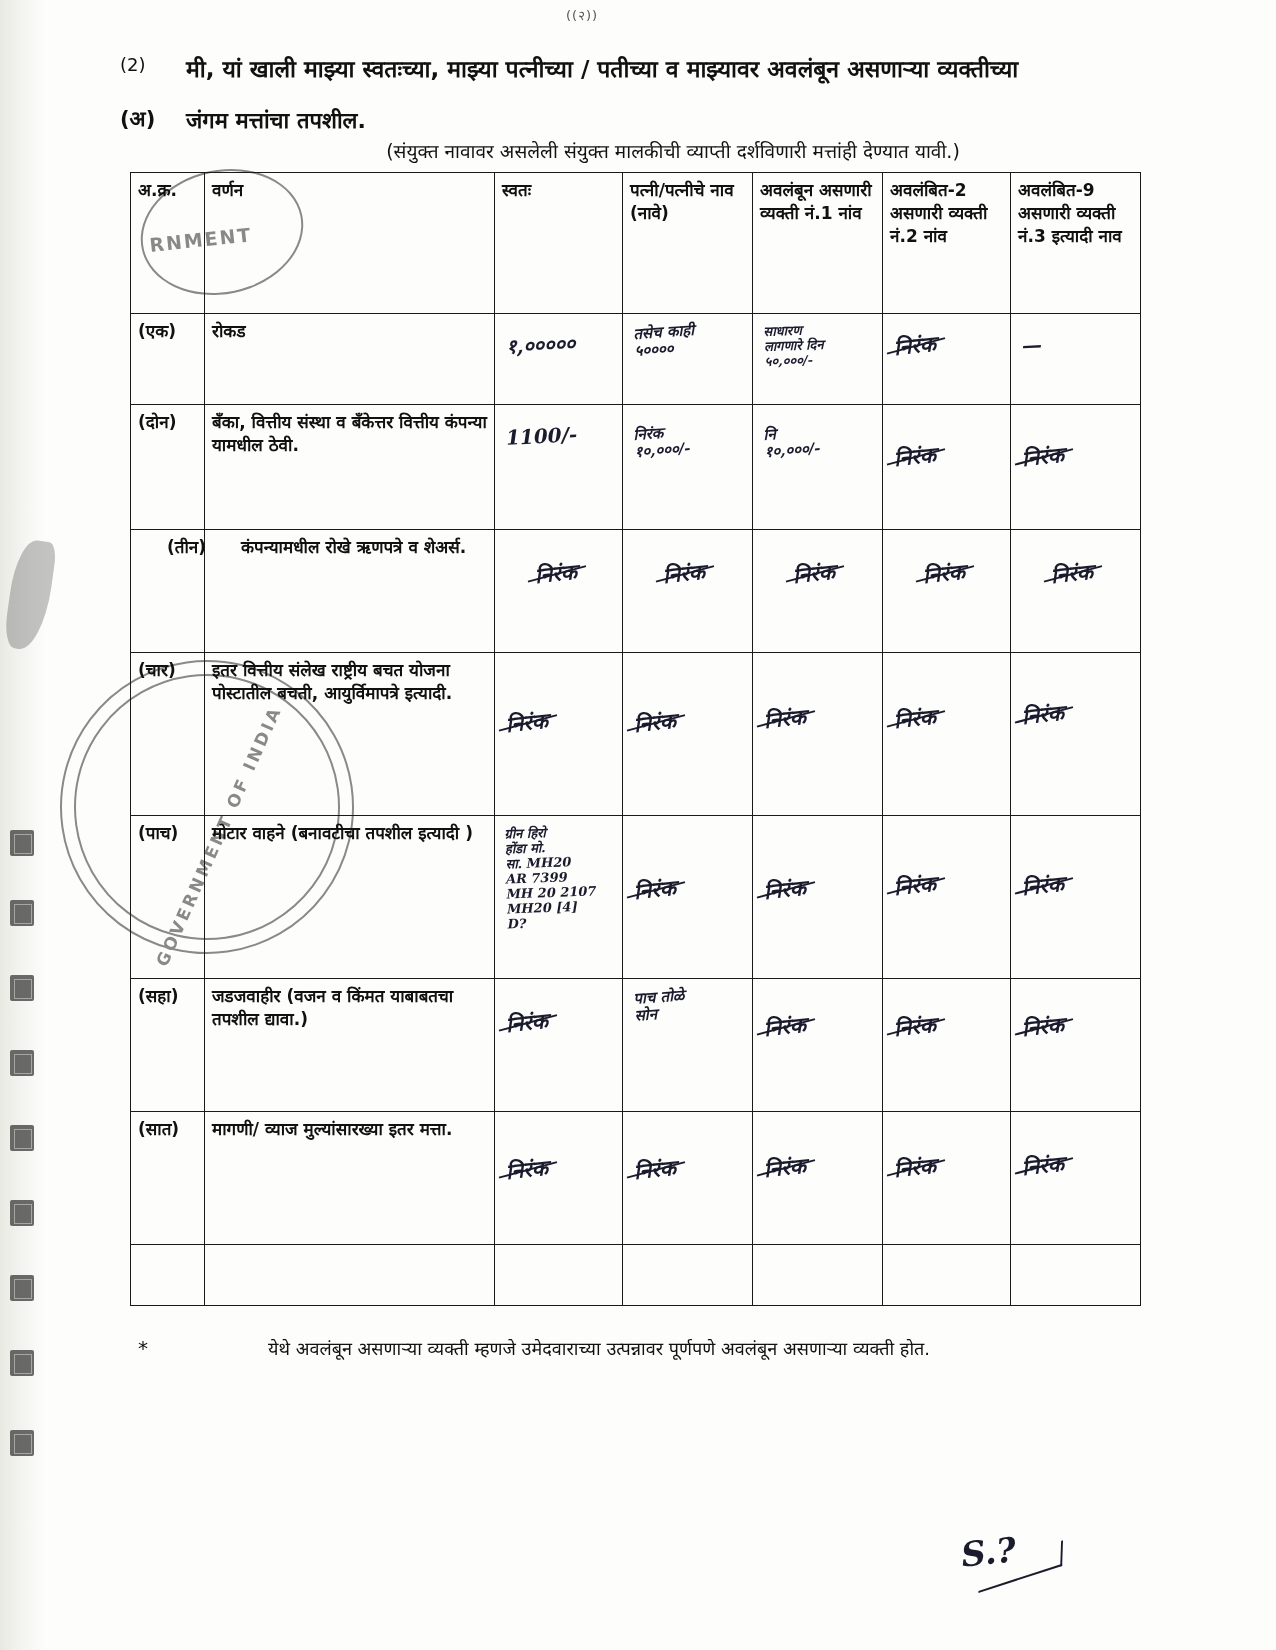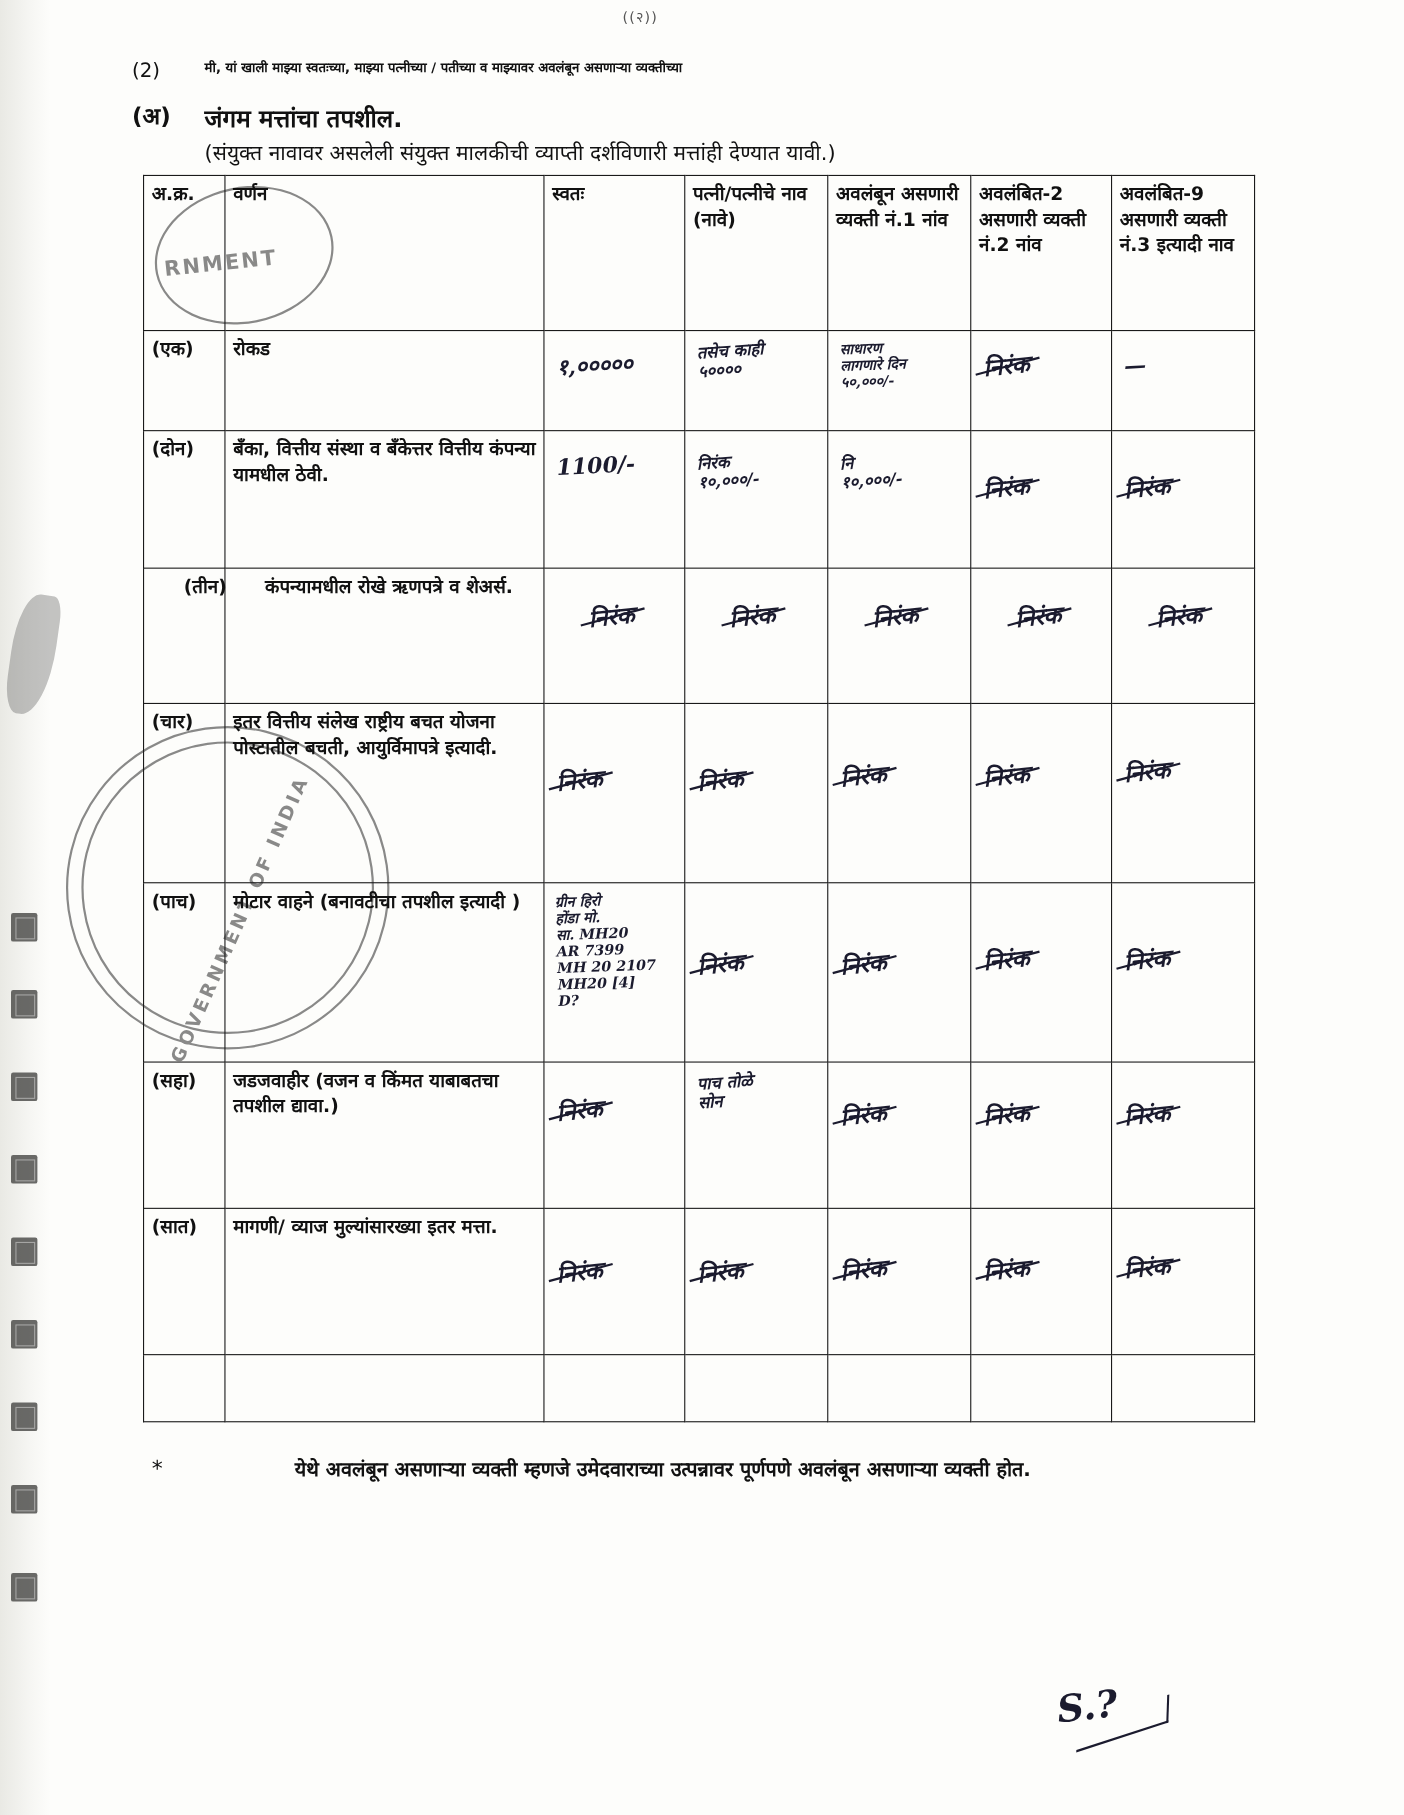--- a/index.html
+++ b/index.html
@@ -74,21 +74,21 @@
     align-items: flex-start;
     margin-bottom: 2px;
   }
   .para-num {
     width: 66px;
     flex: 0 0 66px;
     font-size: 18px;
     padding-top: 2px;
   }
   .para-body {
-    font-size: 12px;
+    font-size: 23px;
     line-height: 1.55;
     font-weight: 600;
   }
   .para-body.light { font-weight: 500; }
 
   .sec-row {
     display: flex;
     align-items: flex-start;
     margin-top: 12px;
   }
@@ -100,20 +100,21 @@
   }
   .sec-title {
     font-size: 22px;
     font-weight: 700;
   }
   .sec-note {
     margin-left: 66px;
     font-size: 19px;
     margin-top: 4px;
     margin-bottom: 8px;
+    text-align: center;
   }
 
   
   table.assets {
     border-collapse: collapse;
     width: 1010px;
     margin-left: 10px;
     table-layout: fixed;
   }
   table.assets th,
@@ -205,21 +206,21 @@
     align-items: flex-start;
   }
   .star-label {
     flex: 0 0 74px;
     text-align: left;
     font-size: 20px;
     padding-left: 18px;
   }
   .star-text {
     font-size: 18px;
-    font-weight: 700;
+    font-weight: 400;
     padding-left: 56px;
   }
 
   .signature {
     position: absolute;
     right: 260px;
     bottom: 78px;
     font-family: "DejaVu Serif", serif;
     font-style: italic;
     font-size: 34px;

